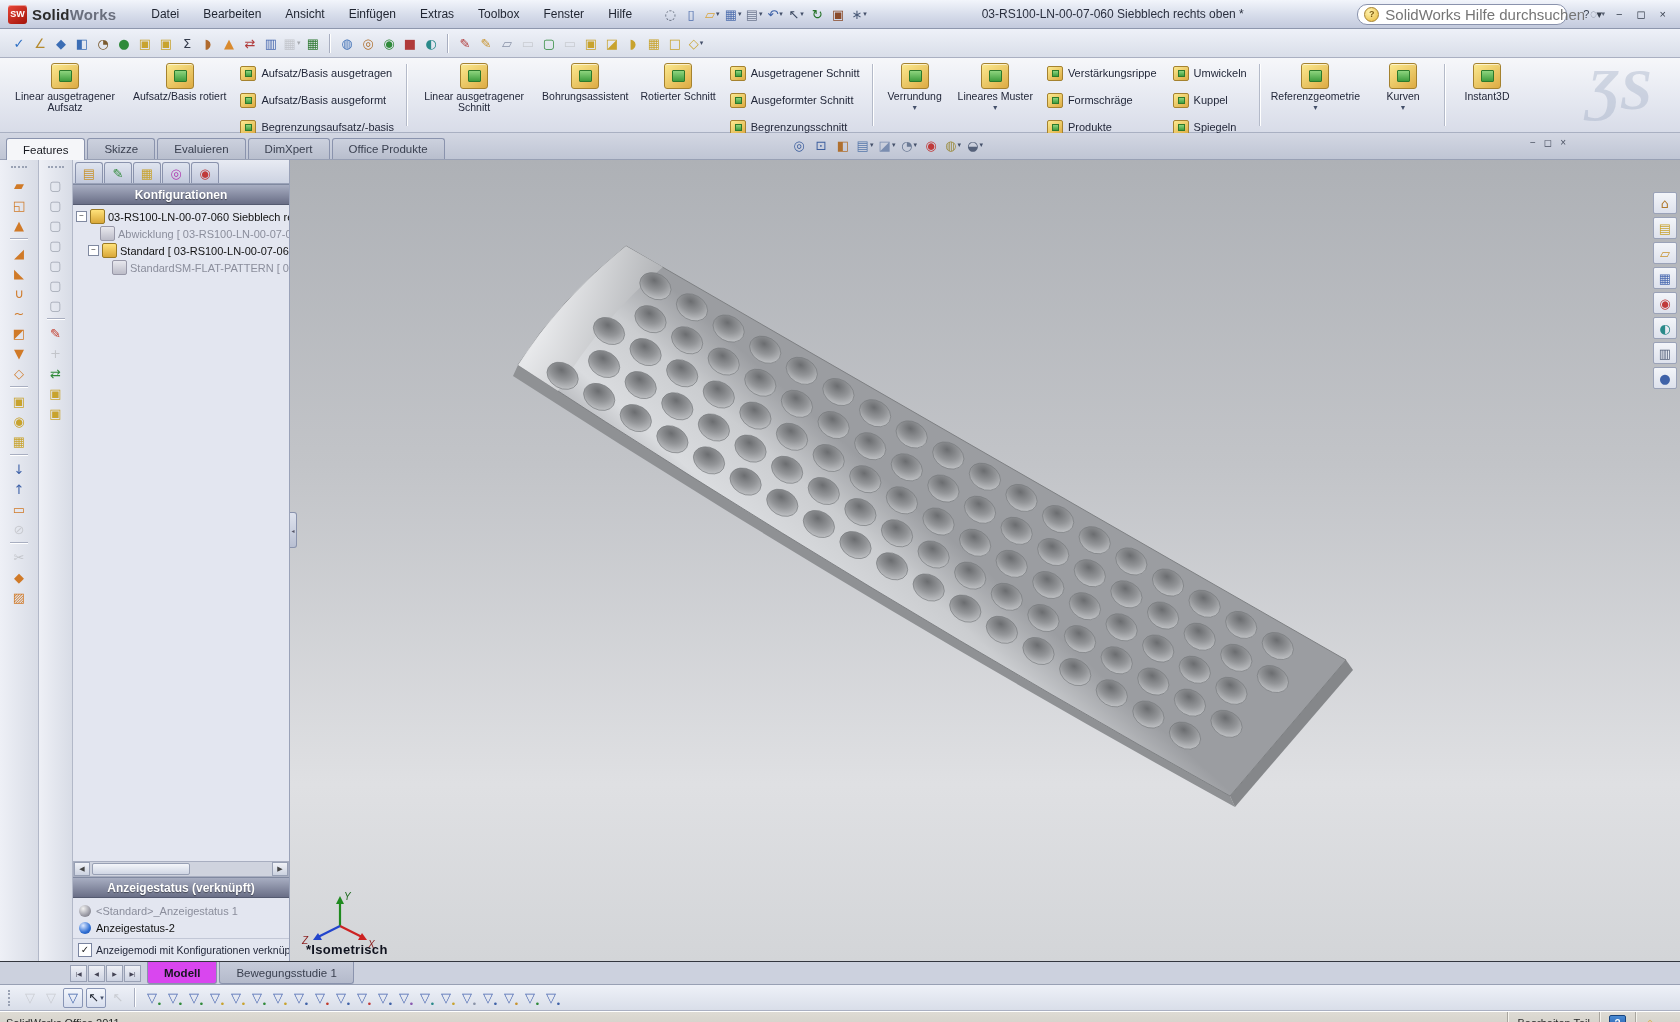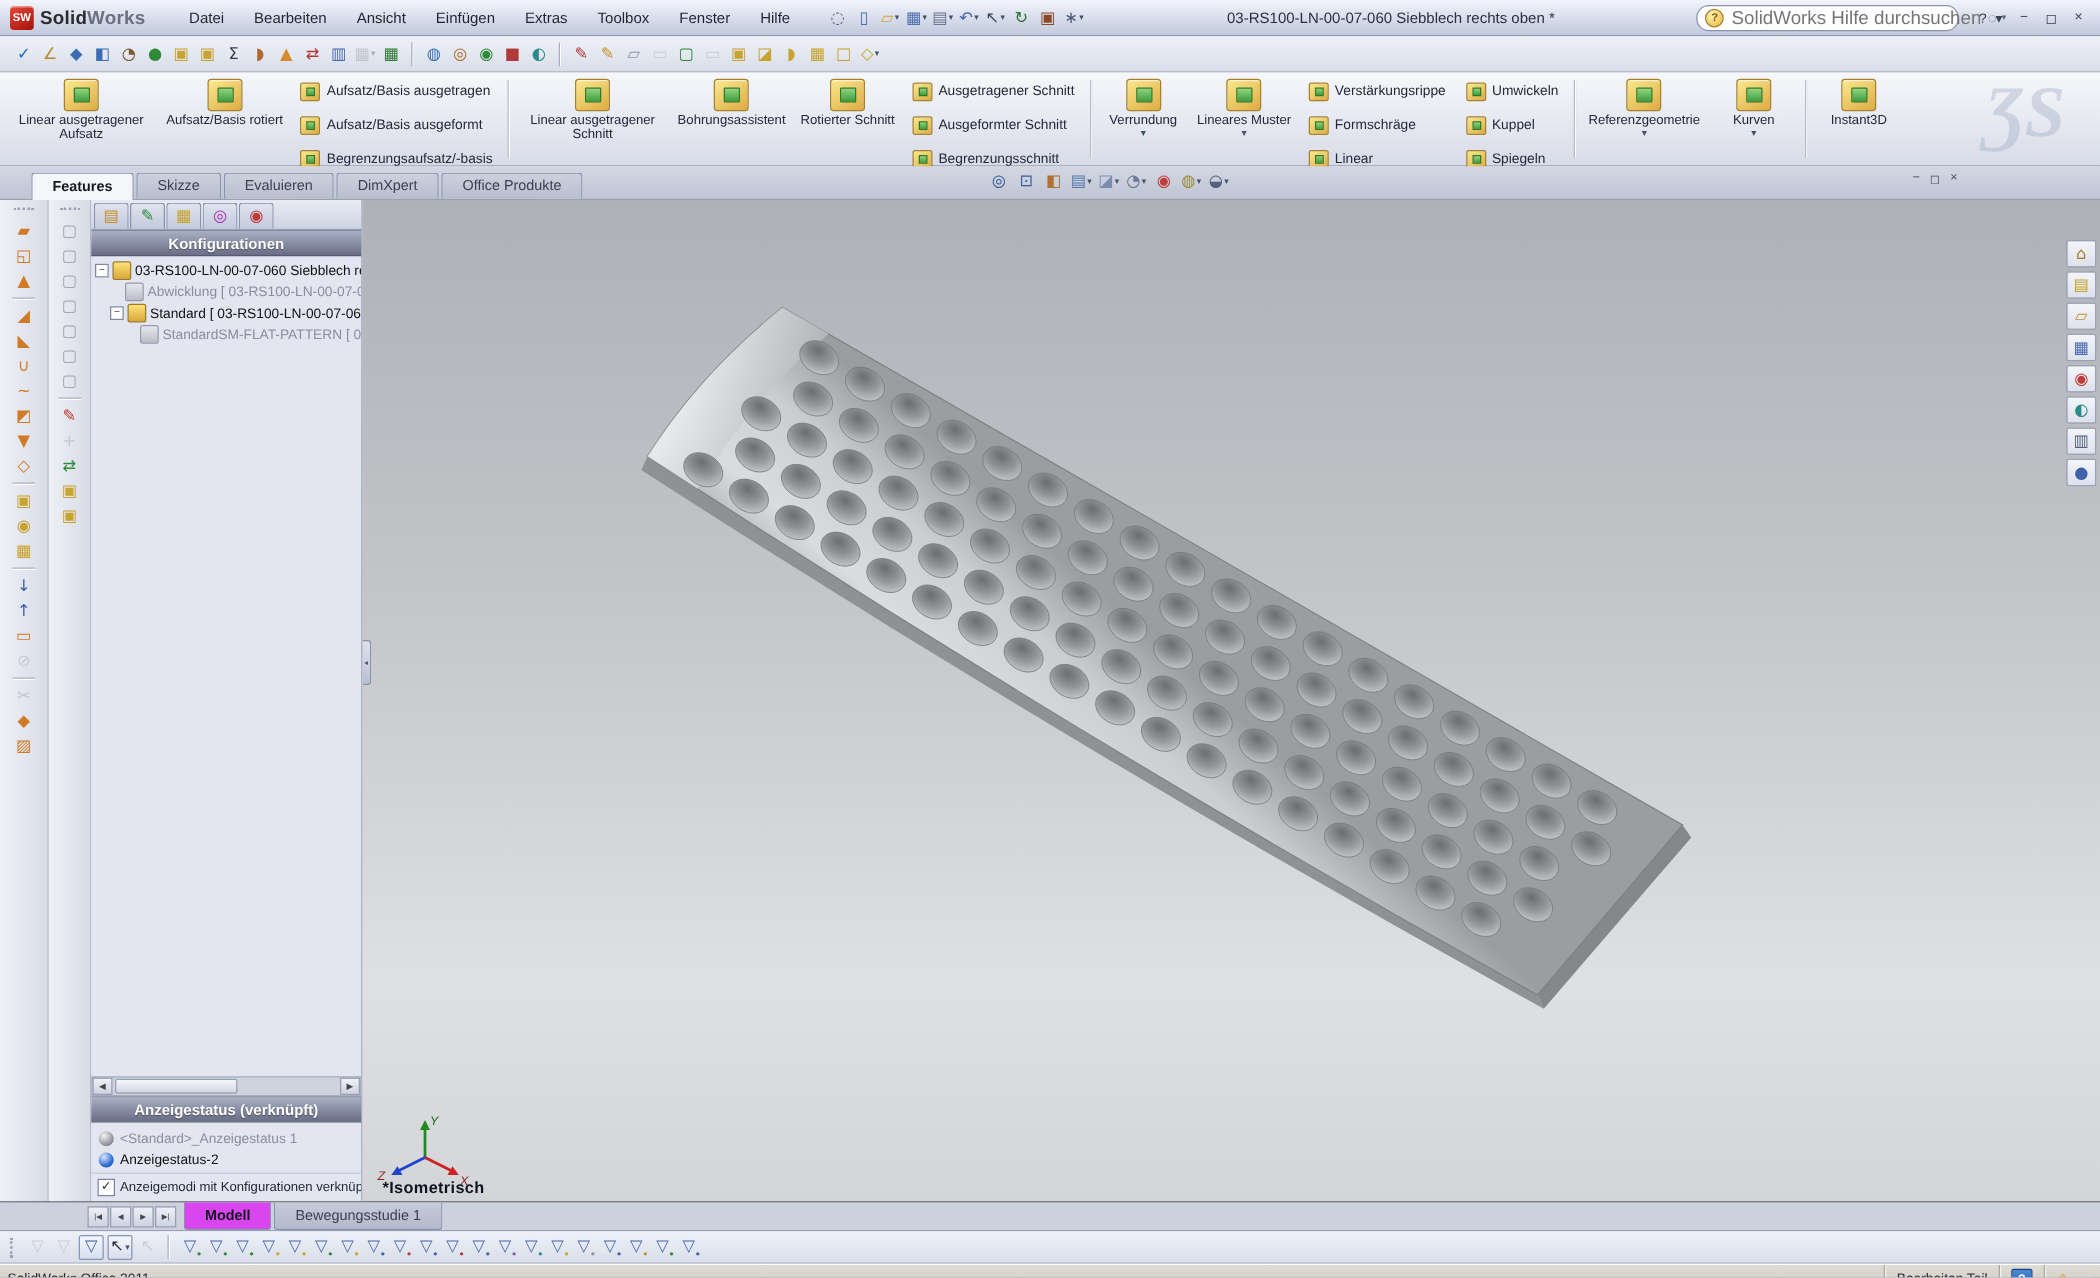--- a/index.html
+++ b/index.html
@@ -57,21 +57,21 @@
      border:1px solid #a5822f;border-radius:2px;}
   .sic::after{content:"";position:absolute;left:4px;top:3px;width:5px;height:5px;
      background:linear-gradient(#8ed47e,#3f9e3f);border:1px solid #2c7a2c;}
   .watermark{position:absolute;right:28px;top:-2px;font-family:"Liberation Serif",serif;font-style:italic;
      font-weight:bold;font-size:58px;color:rgba(150,162,190,.35);pointer-events:none;}
   
   .tabband{position:relative;height:26px;background:linear-gradient(#d3d7e3,#bfc5d4);
      display:flex;align-items:flex-end;padding-left:6px;border-bottom:1px solid #98a0b4;}
   .cmtab{padding:4px 16px 4px;font-size:11.5px;color:#3a4050;background:linear-gradient(#ccd1de,#b8becd);
      border:1px solid #8a93ad;border-bottom:0;border-radius:3px 3px 0 0;margin-right:2px;}
-  .cmtab.active{background:#f5f6f9;font-weight:bold;color:#16181f;position:relative;top:1px;padding-top:5px;margin-left:19px;}
+  .cmtab.active{background:#f5f6f9;font-weight:normal;color:#16181f;position:relative;top:1px;padding-top:5px;}
   .hud{position:absolute;left:790px;top:3px;display:flex;align-items:center;gap:4px;}
   .docctl{position:absolute;right:114px;top:4px;display:flex;gap:8px;color:#4a5162;font-size:10px;}
   
   .main{display:flex;height:801px;border-bottom:1px solid #33363e;}
   .vstrip{display:flex;flex-direction:column;align-items:center;gap:2px;padding:6px 2px;
      background:linear-gradient(90deg,#eef0f6,#d8dce6);border-right:1px solid #b2b8c8;}
   .vstrip .sep{height:1px;width:18px;background:#a8aec0;border-bottom:1px solid #fff;margin:2px 0;}
   .vt1{width:34px;} .vt2{width:29px;}
   .vstrip::before{content:"";width:16px;height:4px;border-top:2px dotted #9aa2b4;margin-bottom:2px;}
   
@@ -379,21 +379,21 @@
       <div class="rsmall">
           <span class="sic"></span>
           <span>Verstärkungsrippe</span>
         </div>
       <div class="rsmall">
           <span class="sic"></span>
           <span>Formschräge</span>
         </div>
       <div class="rsmall">
           <span class="sic"></span>
-          <span>Linear</span>
+          <span>Produkte</span>
         </div>
     </div>
     <div class="rstack">
       <div class="rsmall">
           <span class="sic"></span>
           <span>Umwickeln</span>
         </div>
       <div class="rsmall">
           <span class="sic"></span>
           <span>Kuppel</span>

